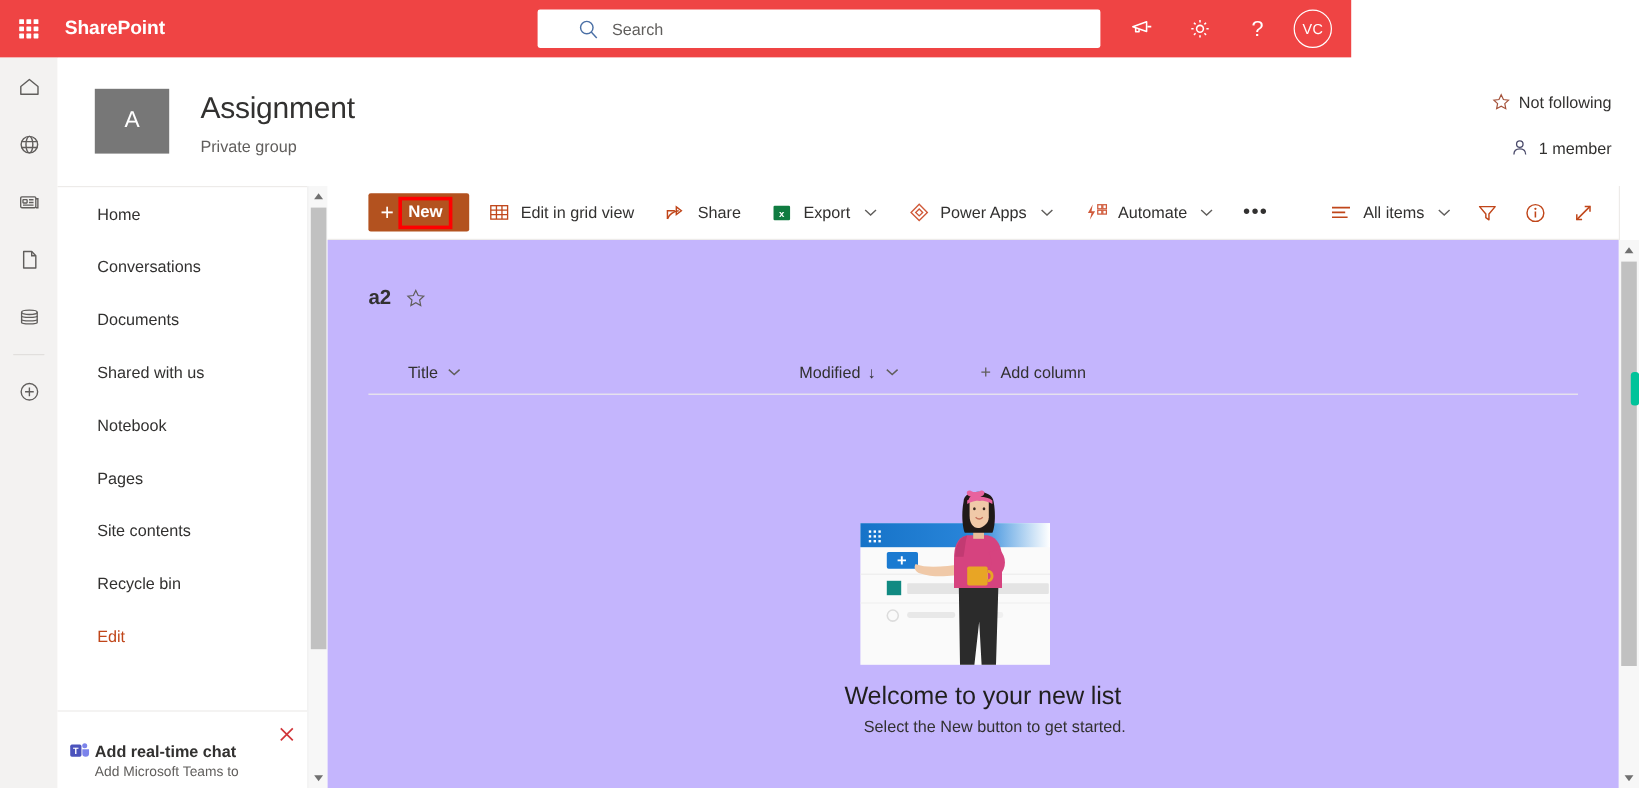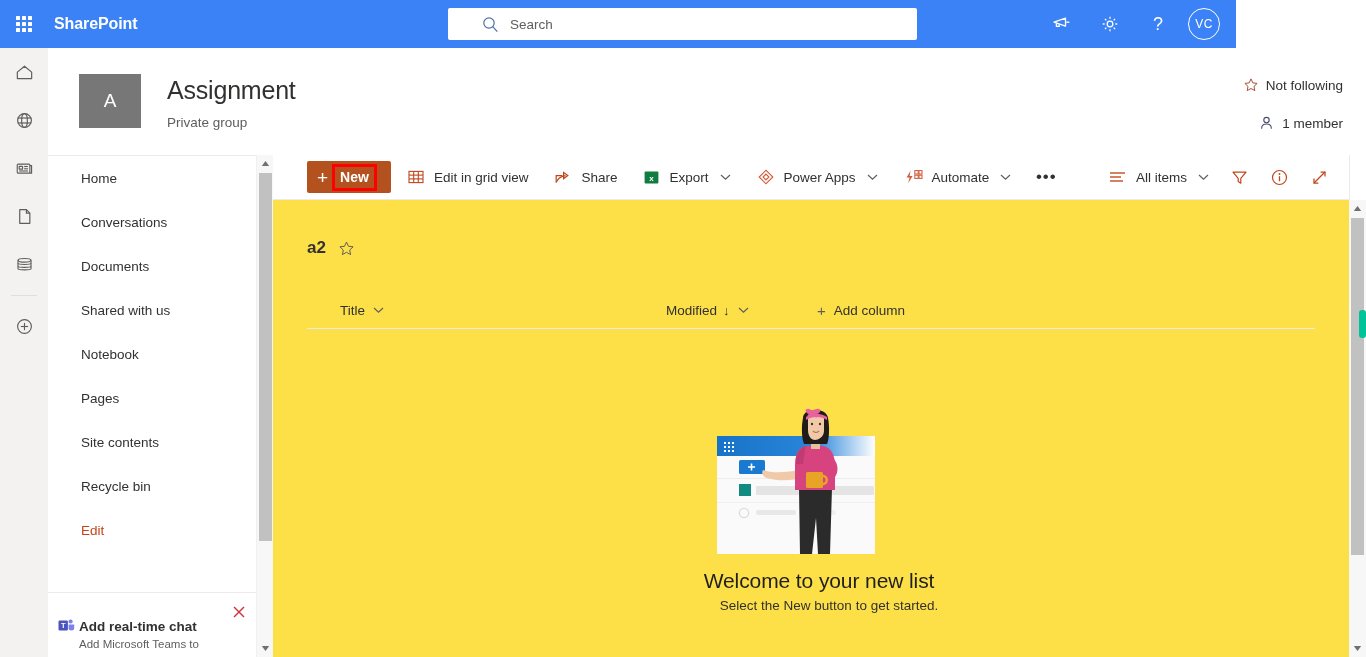--- a/index.html
+++ b/index.html
@@ -6,22 +6,22 @@
   html,body { width:1366px; height:657px; overflow:hidden; }
   body {
     font-family:"Liberation Sans", sans-serif;
     background:#ffffff;
     color:#323130;
     -webkit-font-smoothing:antialiased;
   }
 
   
   .suitebar {
-    position:absolute; left:0; top:0; width:1236px; height:48px;
-    background:#3b82f6; display:flex; align-items:center;
+    position:absolute; left:0; top:0; width:1126px; height:48px;
+    background:#ef4444; display:flex; align-items:center;
   }
   .waffle {
     width:48px; height:48px; display:flex; align-items:center; justify-content:center;
     cursor:pointer;
   }
   .waffle-grid {
     width:16px; height:16px; display:grid;
     grid-template-columns:repeat(3,1fr); grid-template-rows:repeat(3,1fr);
     gap:2px;
   }
@@ -173,21 +173,21 @@
   }
   .cmd-right { position:absolute; right:10px; display:flex; align-items:flex-end; }
   .icon-btn {
     width:40px; height:40px; display:flex; align-items:center; justify-content:center;
     cursor:pointer;
   }
 
   
   .listarea {
     position:absolute; left:273px; top:200px; width:1076px; height:457px;
-    background:#fde047; overflow:hidden;
+    background:#c4b5fd; overflow:hidden;
   }
   .list-title-row {
     position:absolute; left:34px; top:38px; display:flex; align-items:center; gap:12px;
   }
   .list-title { font-size:17px; font-weight:bold; color:#323130; cursor:pointer; }
   .list-star { cursor:pointer; display:flex; }
   .col-head-row {
     position:absolute; left:34px; top:92px; width:1008px; height:37px;
     border-bottom:1px solid #edebe9;
   }

